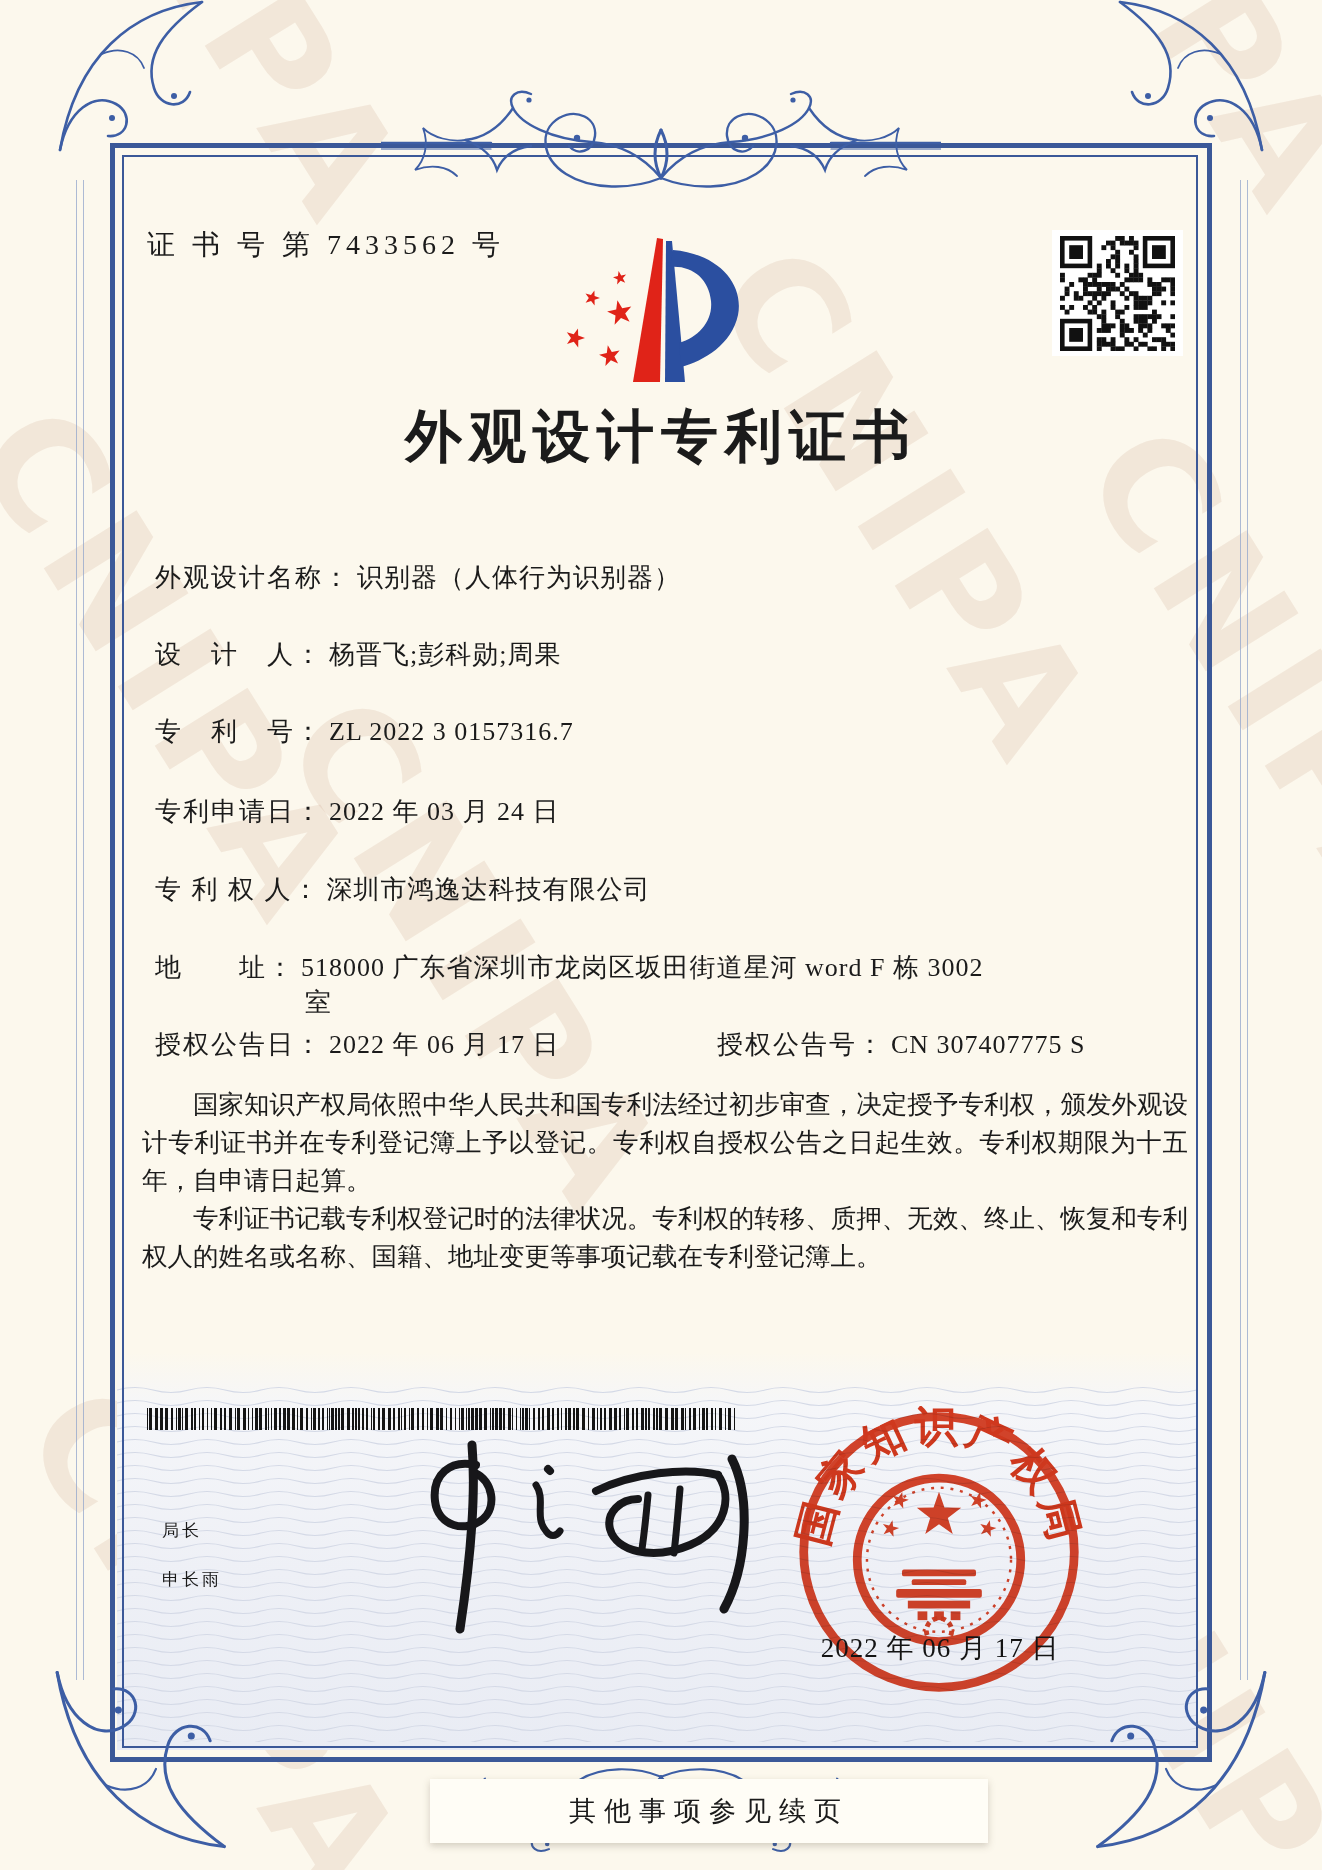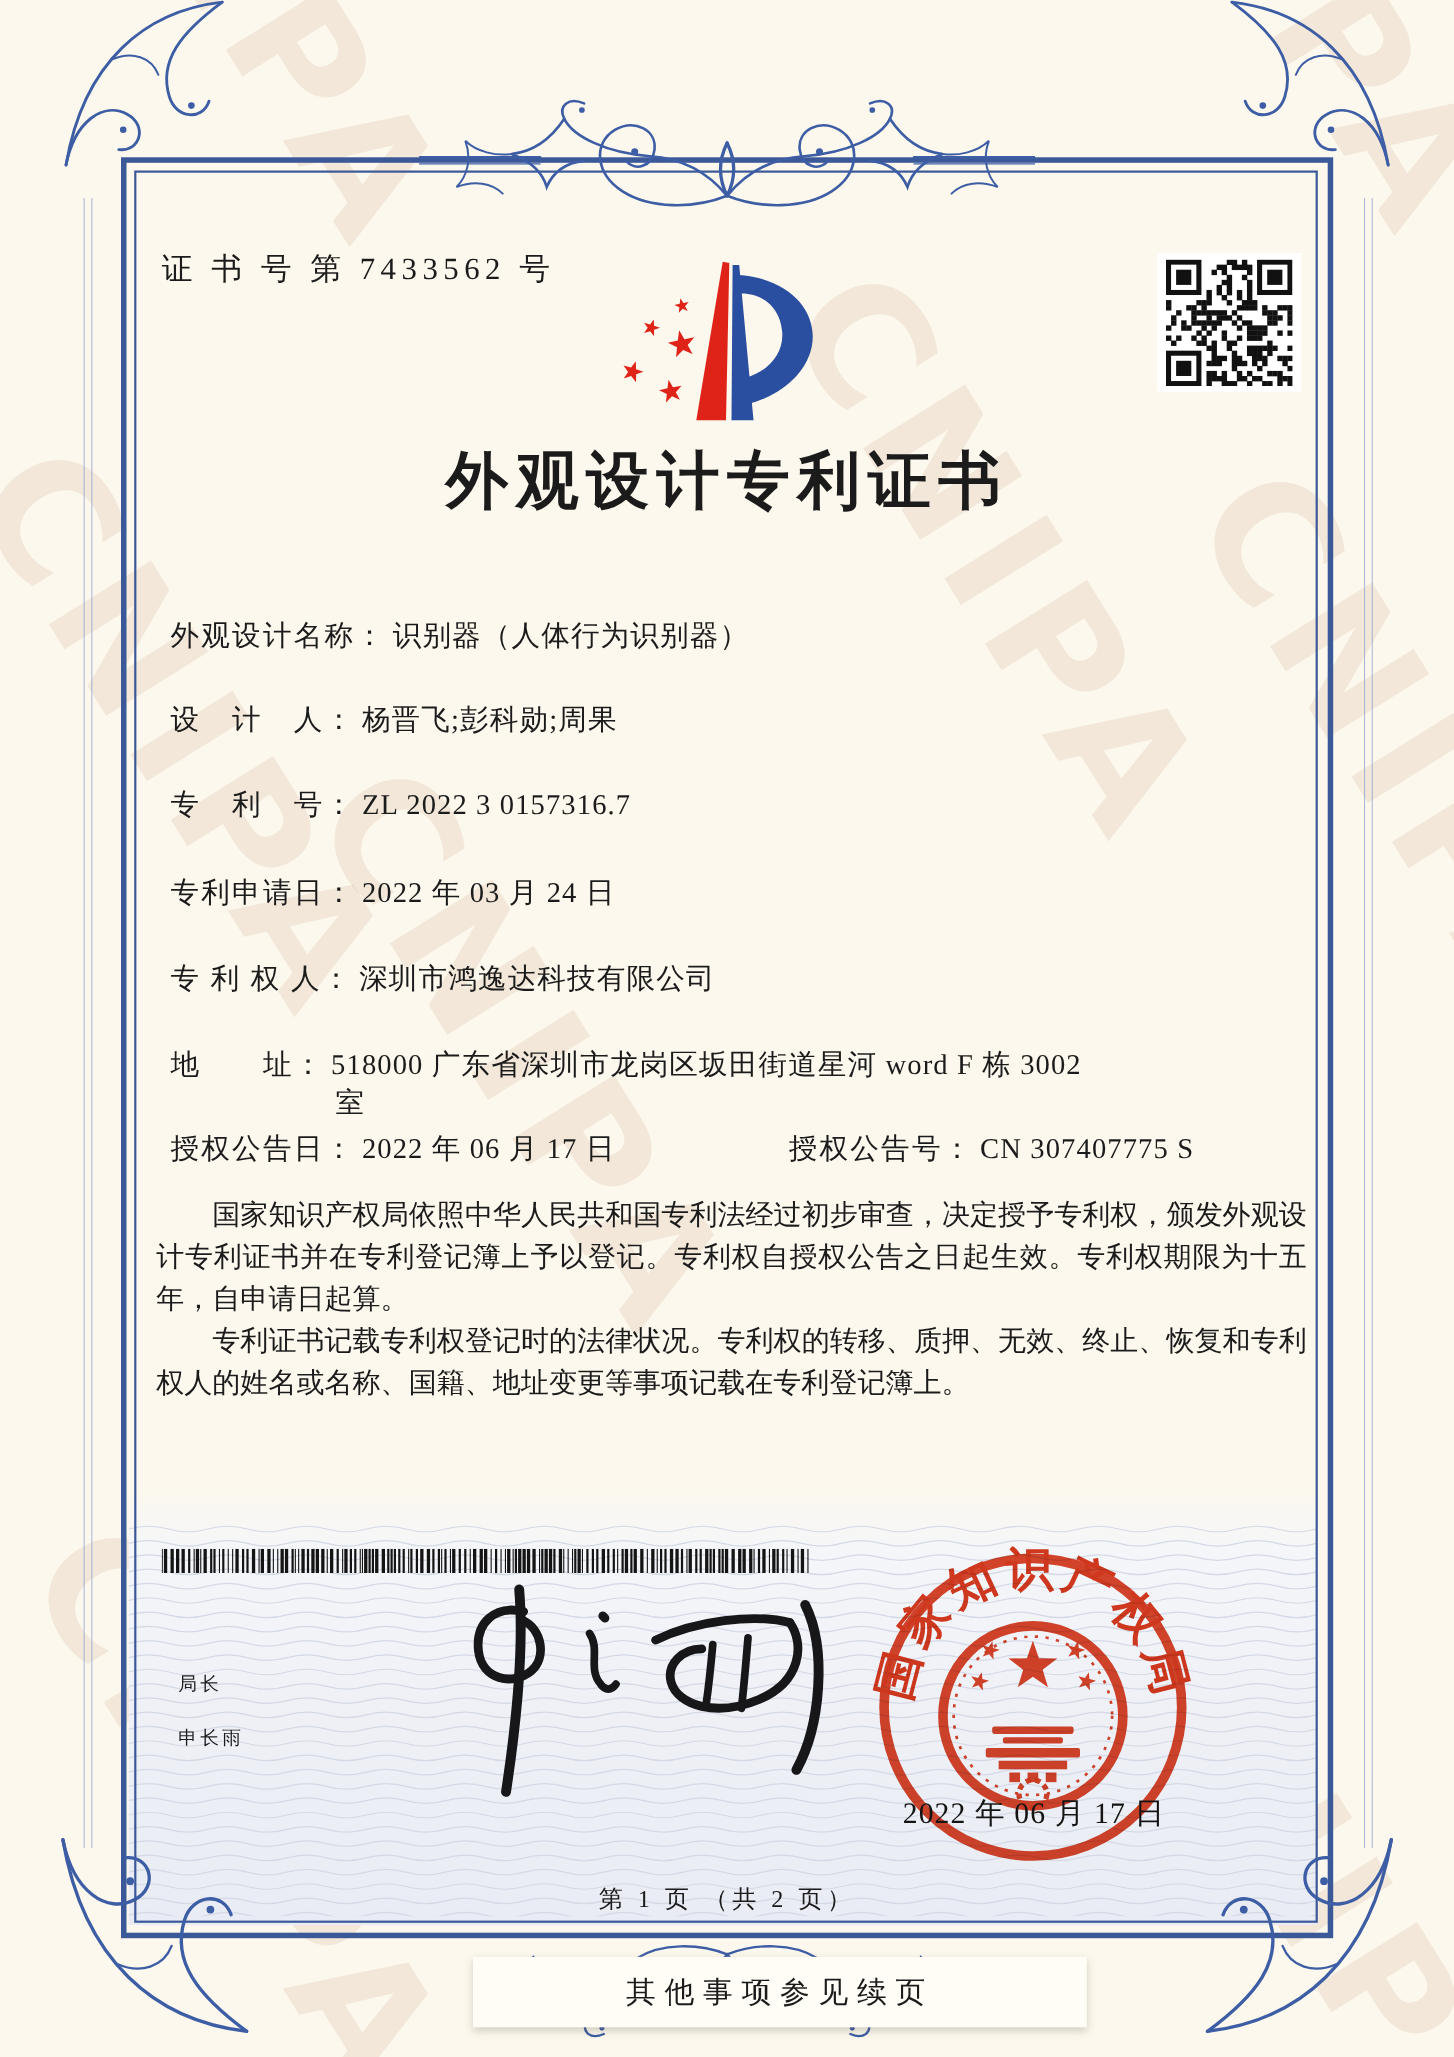--- a/index.html
+++ b/index.html
@@ -612,18 +612,17 @@
         <rect x="145" y="211" width="10" height="9"></rect>
         <rect x="162" y="211" width="10" height="9"></rect>
     </g>
     <g fill="none" stroke="#d93a1e" opacity="0.95">
       <circle cx="150" cy="231" r="13" stroke-width="5" stroke-dasharray="5,4"></circle>
     </g>
   </svg>
 
   <div class="seal-date">2022 年 06 月 17 日</div>
 
-  <div class="page-info">第 1 页 （共 2 页）</div>
   <div class="note-box">
     <span>其他事项参见续页</span>
   </div>
 
 </div>
 
 </body></html>

